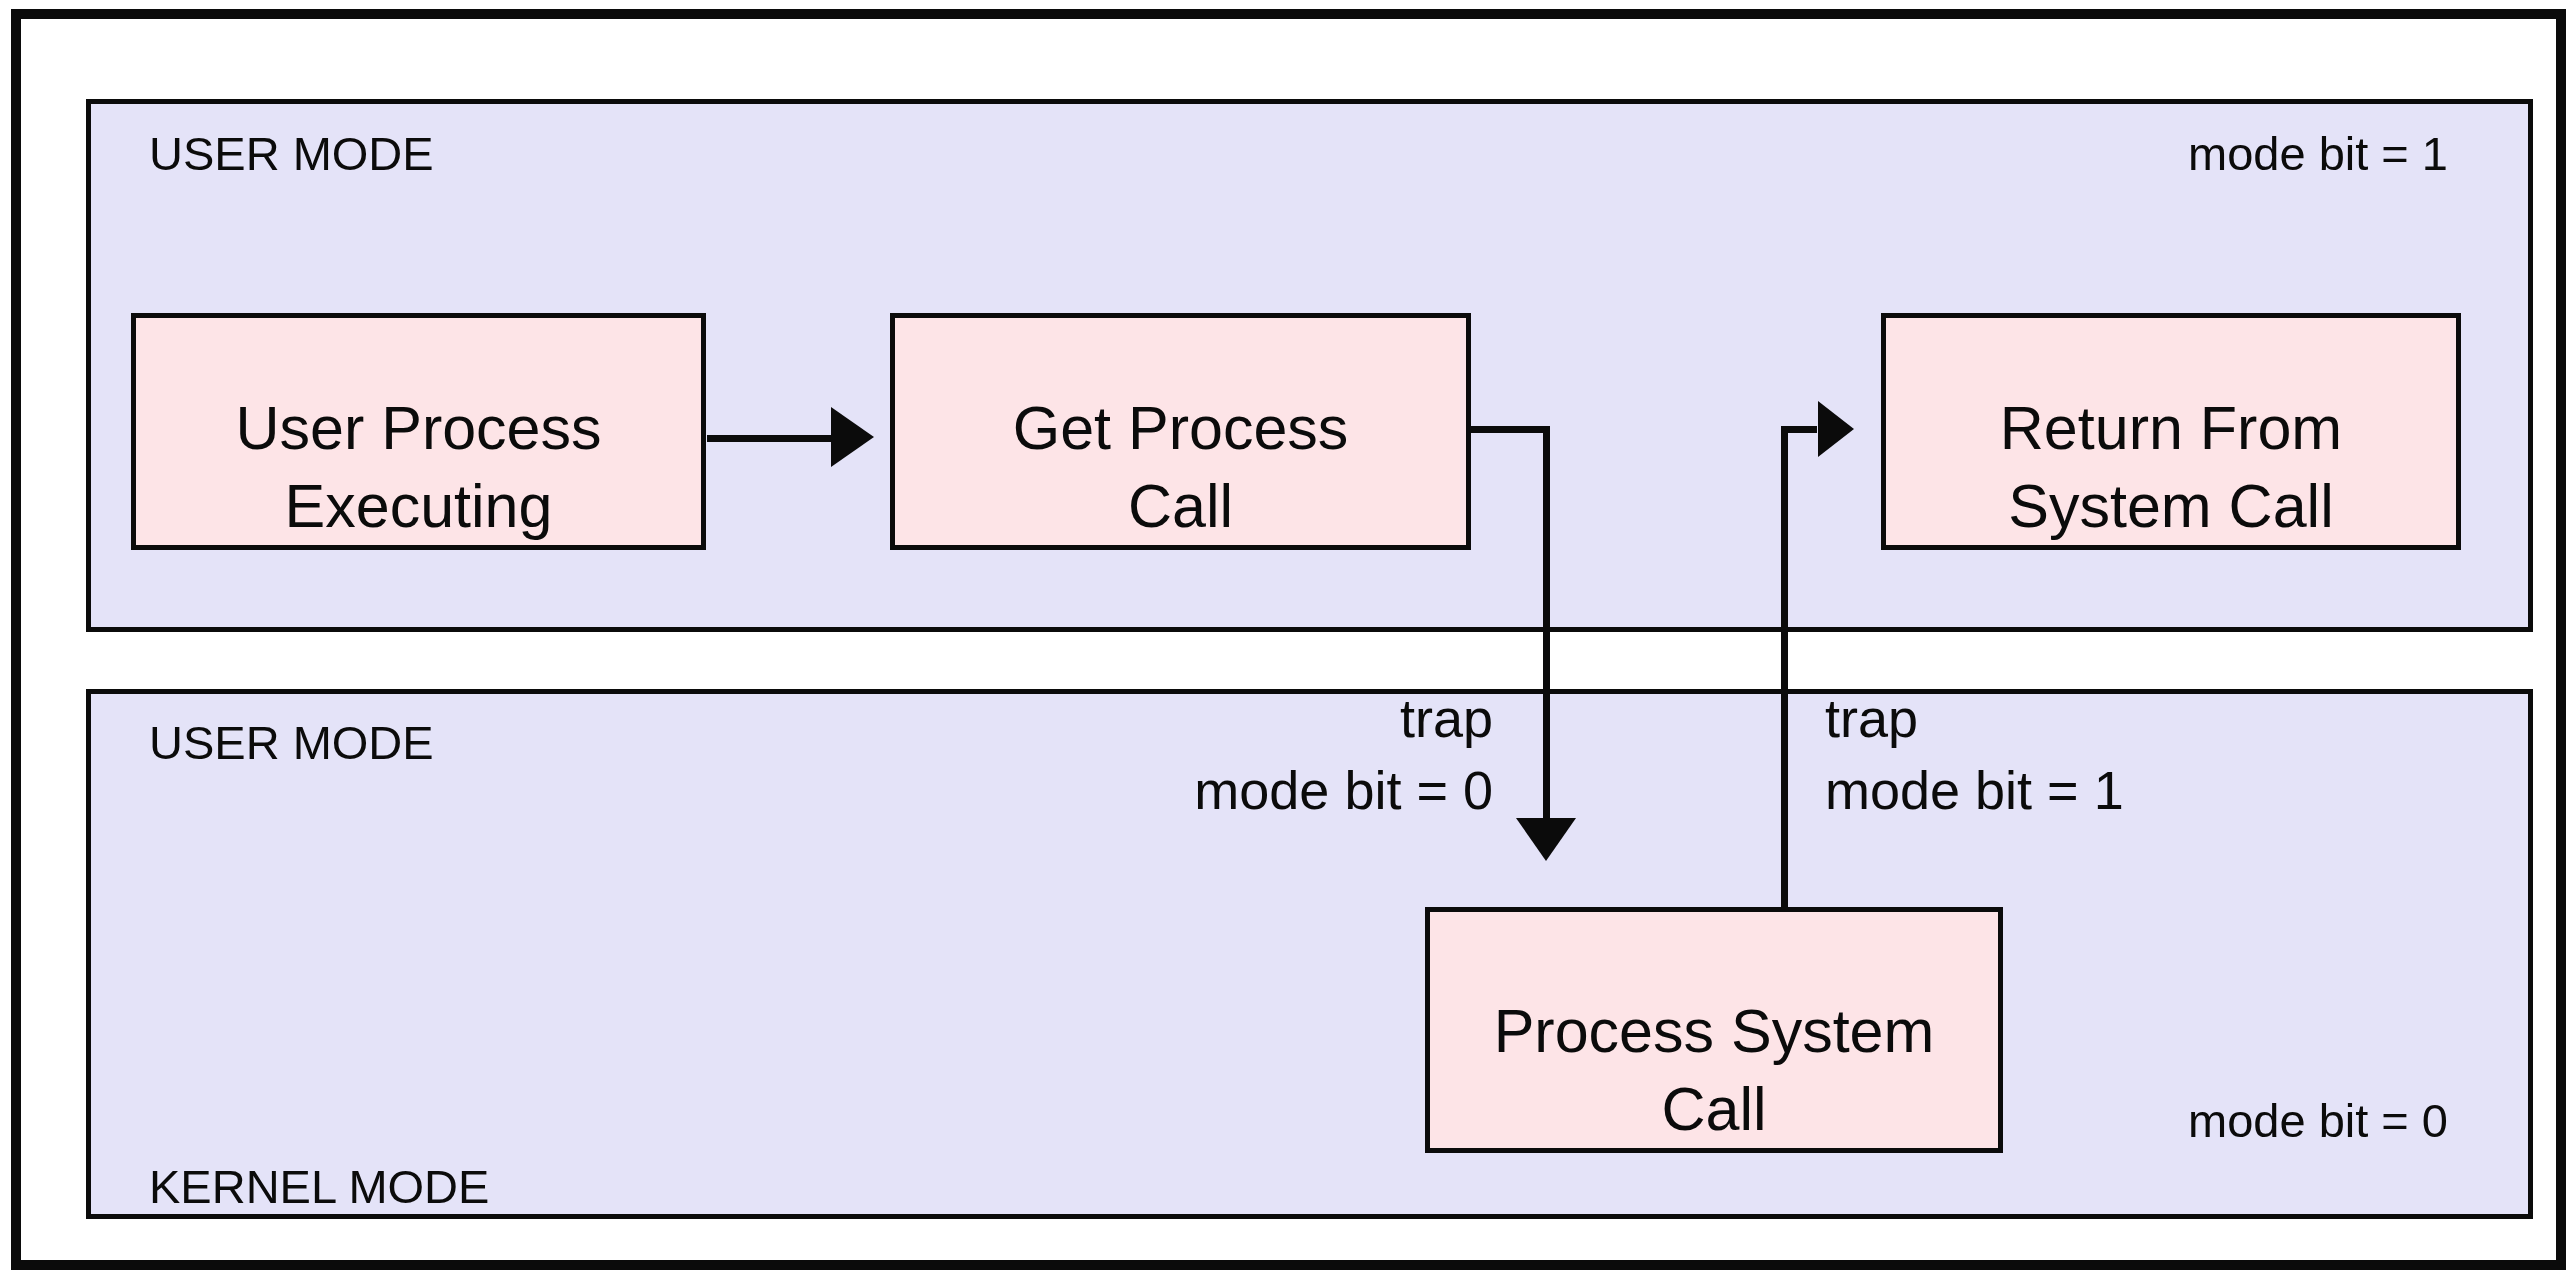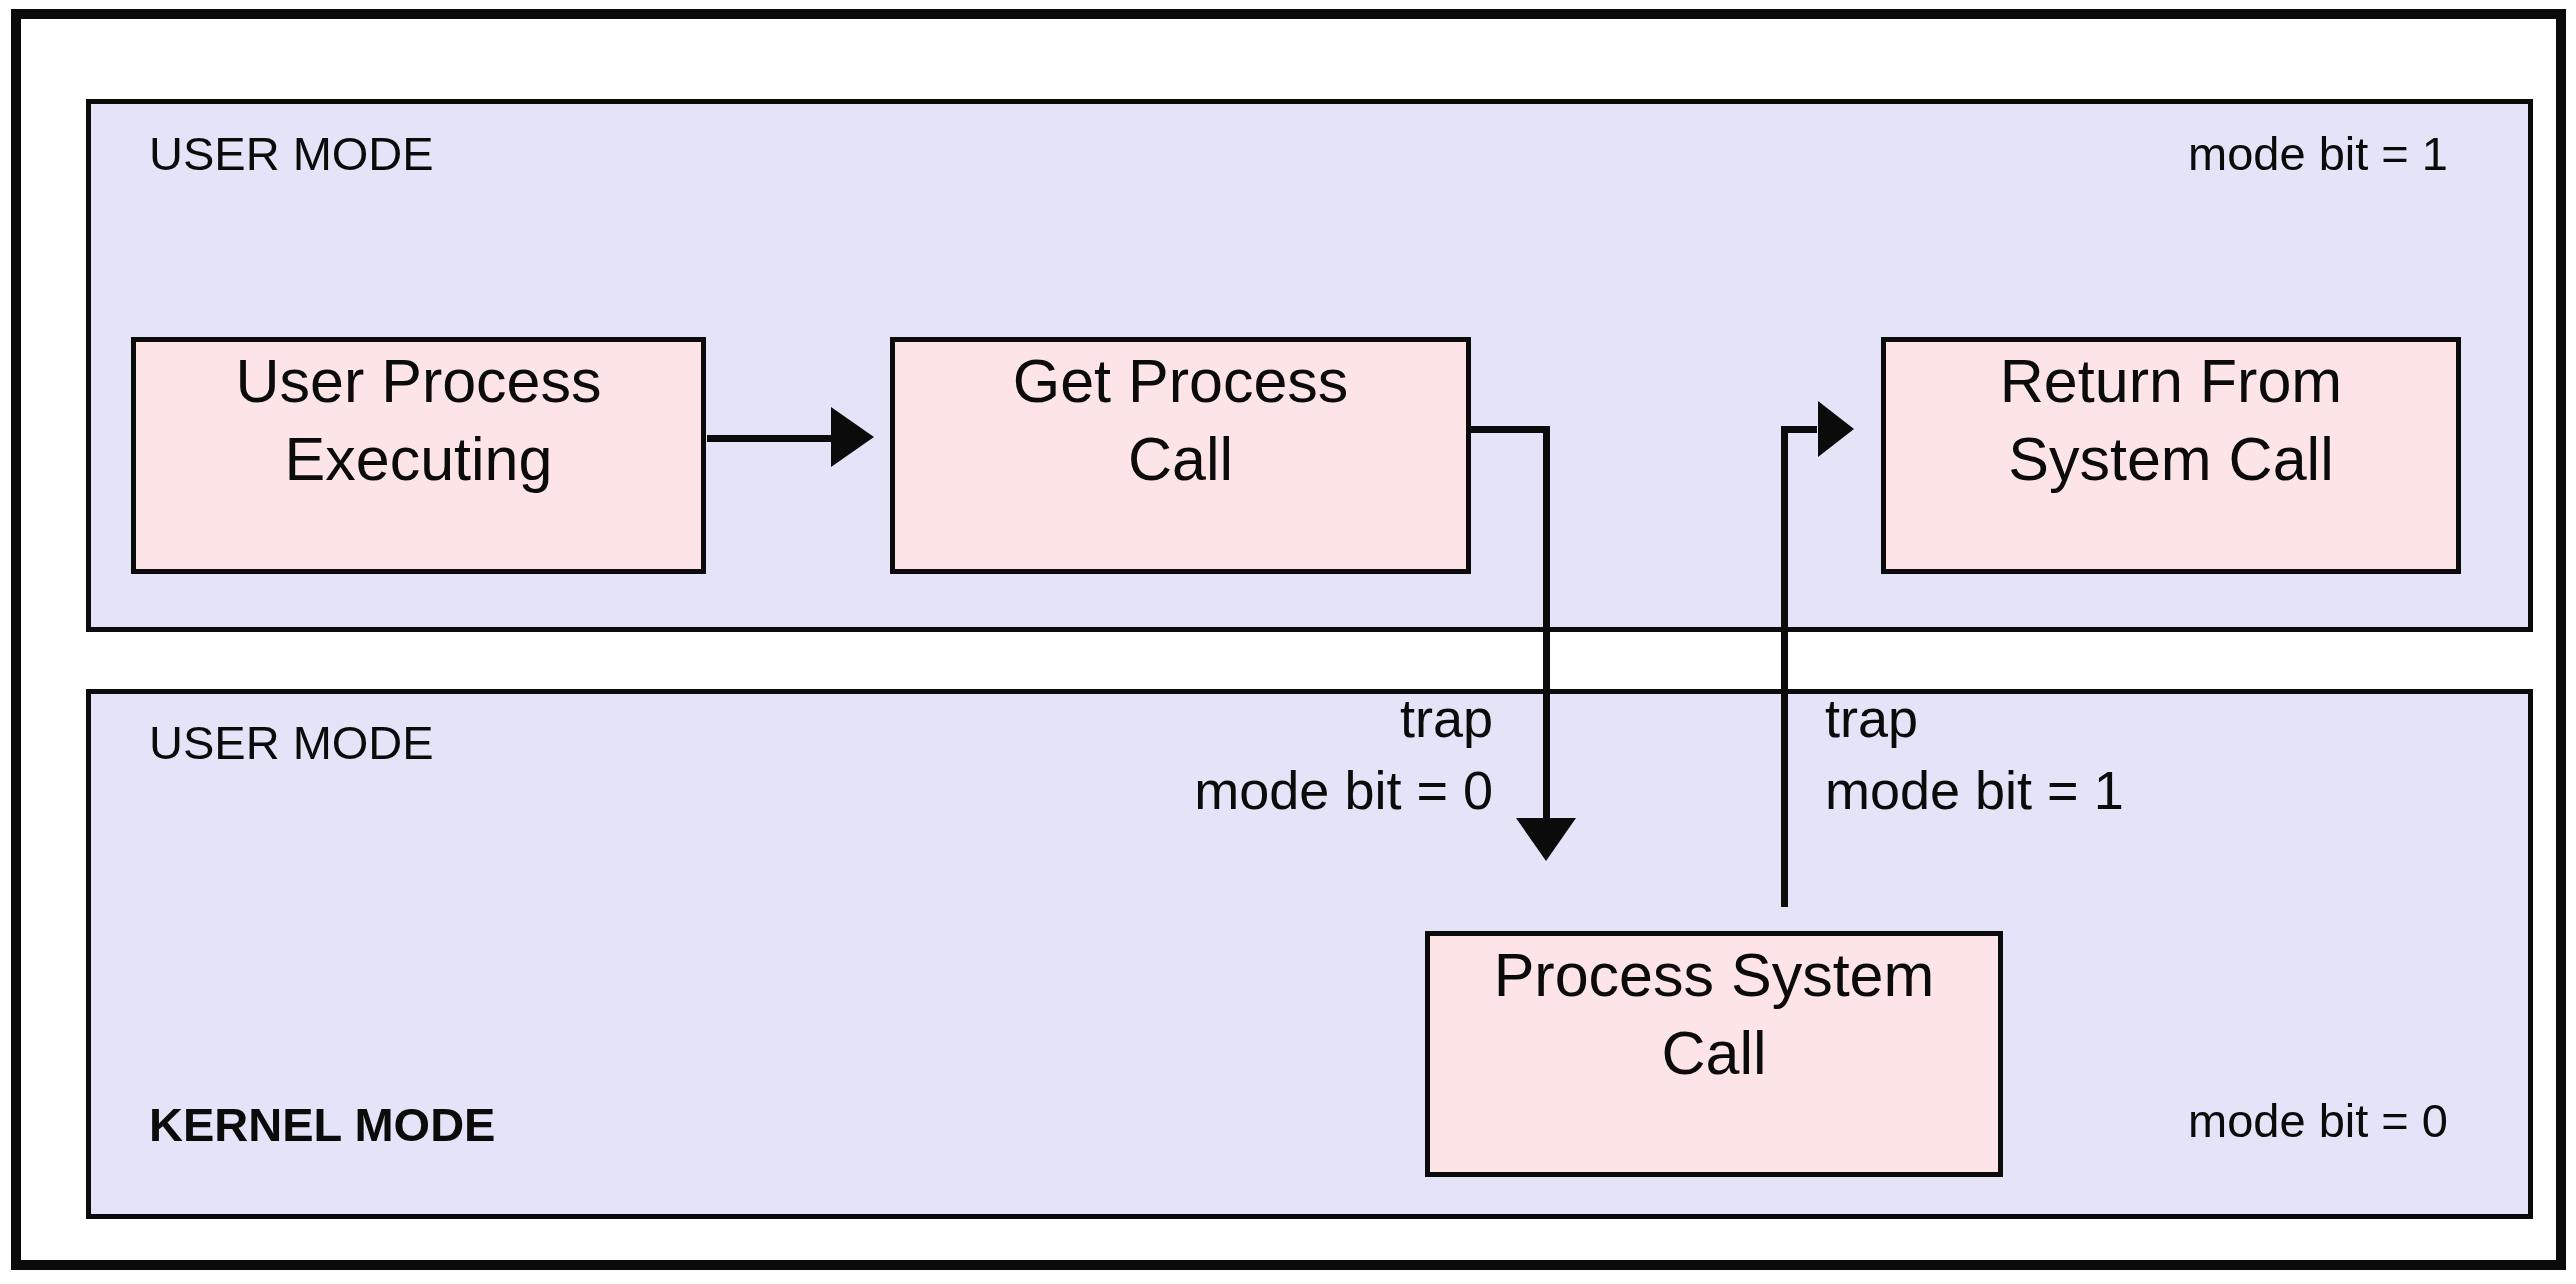--- a/index.html
+++ b/index.html
@@ -23,26 +23,26 @@
   .region-top{top:80px;height:533px;}
   .region-bottom{top:670px;height:530px;}
 
   .lbl{
     position:absolute;font-size:47px;line-height:1.1;letter-spacing:0px;
     white-space:pre-line;color:#0b0b0b;
   }
   .lbl-user-top{left:149px;top:128px;}
   .lbl-modebit-top{right:128px;top:128px;text-align:right;}
   .lbl-user-bottom{left:149px;top:717px;}
-  .lbl-kernel{left:149px;top:1099px;font-weight:bold;}
+  .lbl-kernel{left:149px;top:1161px;}
   .lbl-modebit-bottom{right:128px;top:1095px;text-align:right;}
 
   .node{
     position:absolute;border:5.3px solid var(--line-color);background:var(--node-fill);
-    display:flex;align-items:flex-start;justify-content:center;text-align:center;margin-top:24px;
+    display:flex;align-items:flex-end;justify-content:center;text-align:center;
   }
   .node-label{font-size:61px;line-height:78px;white-space:pre-line;}
   .node-a{left:131px;top:313px;width:575px;height:237px;}
   .node-b{left:890px;top:313px;width:581px;height:237px;}
   .node-c{left:1881px;top:313px;width:580px;height:237px;}
   .node-d{left:1425px;top:907px;width:578px;height:246px;}
 
   .trap-lbl{
     position:absolute;font-size:54px;line-height:72px;white-space:pre-line;
   }

